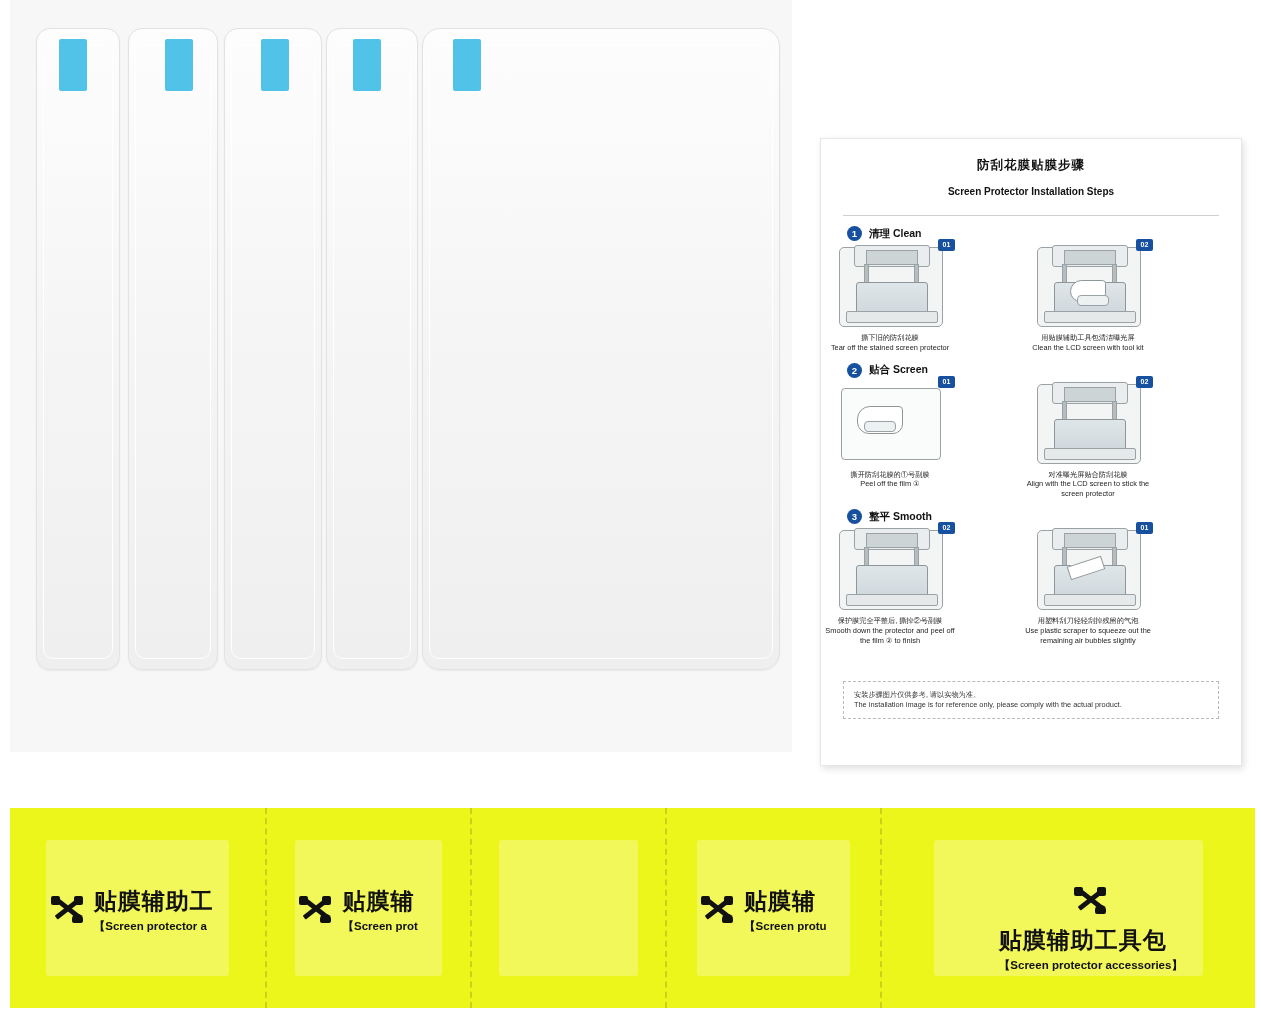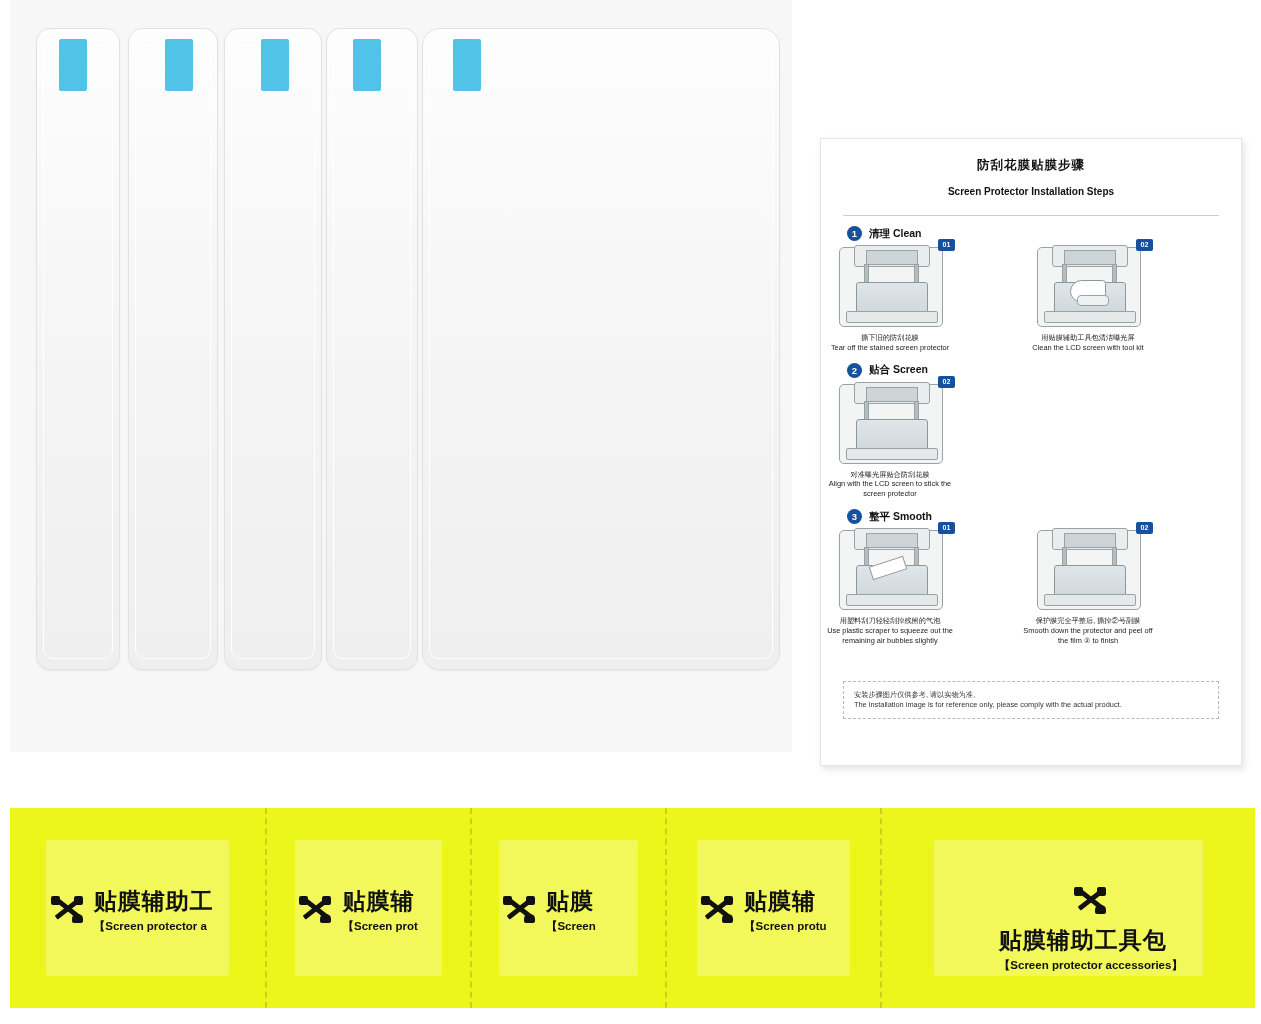--- a/index.html
+++ b/index.html
@@ -169,20 +169,29 @@
     </div>
   </div>
 
   <div class="step-head">
     <span class="step-num">2</span>
     <span class="step-label">贴合 Screen</span>
   </div>
   <div class="step-row">
     <div class="fig">
       <div class="fig-img">
+        <div class="badge">01</div>
+        <div class="plain-sheet"></div>
+        <div class="hand"></div>
+      </div>
+      <div class="cap-cn">撕开防刮花膜的①号副膜</div>
+      <div class="cap-en">Peel off the film ①</div>
+    </div>
+    <div class="fig">
+      <div class="fig-img">
         <div class="badge">02</div>
         <div class="prt">
           <div class="top"></div>
           <div class="gantry"></div>
           <div class="rod l"></div>
           <div class="rod r"></div>
           <div class="screen"></div>
           <div class="base"></div>
         </div>
       </div>
@@ -191,48 +200,48 @@
     </div>
   </div>
 
   <div class="step-head">
     <span class="step-num">3</span>
     <span class="step-label">整平 Smooth</span>
   </div>
   <div class="step-row">
     <div class="fig">
       <div class="fig-img">
+        <div class="badge">02</div>
+        <div class="prt">
+          <div class="top"></div>
+          <div class="gantry"></div>
+          <div class="rod l"></div>
+          <div class="rod r"></div>
+          <div class="screen"></div>
+          <div class="base"></div>
+        </div>
+      </div>
+      <div class="cap-cn">保护膜完全平整后, 撕掉②号副膜</div>
+      <div class="cap-en">Smooth down the protector and peel off the film ② to finish</div>
+    </div>
+    <div class="fig">
+      <div class="fig-img">
         <div class="badge">01</div>
         <div class="prt">
           <div class="top"></div>
           <div class="gantry"></div>
           <div class="rod l"></div>
           <div class="rod r"></div>
           <div class="screen"></div>
           <div class="scraper"></div>
           <div class="base"></div>
         </div>
       </div>
       <div class="cap-cn">用塑料刮刀轻轻刮掉残留的气泡</div>
       <div class="cap-en">Use plastic scraper to squeeze out the remaining air bubbles slightly</div>
-    </div>
-    <div class="fig">
-      <div class="fig-img">
-        <div class="badge">02</div>
-        <div class="prt">
-          <div class="top"></div>
-          <div class="gantry"></div>
-          <div class="rod l"></div>
-          <div class="rod r"></div>
-          <div class="screen"></div>
-          <div class="base"></div>
-        </div>
-      </div>
-      <div class="cap-cn">保护膜完全平整后, 撕掉②号副膜</div>
-      <div class="cap-en">Smooth down the protector and peel off the film ② to finish</div>
     </div>
   </div>
 
   <div class="note-box">
     <div class="note-cn">安装步骤图片仅供参考, 请以实物为准。</div>
     <div class="note-en">The installation image is for reference only, please comply with the actual product.</div>
   </div>
 </div>
 
 <div id="toolkit-strip">
@@ -266,33 +275,20 @@
         </span>
       <span class="stack">
         <span class="txt-cn">贴膜辅</span>
         <span class="txt-en">【Screen prot</span>
       </span>
     </div>
   </div>
 
   <div class="packet k3">
     <div class="window"></div>
-    <div class="lbl">
-      <span class="tools-icon">
-          <i></i>
-          <i></i>
-          <i></i>
-          <i></i>
-          <i></i>
-        </span>
-      <span class="stack">
-        <span class="txt-cn">贴膜</span>
-        <span class="txt-en">【Screen</span>
-      </span>
-    </div>
   </div>
 
   <div class="packet k4">
     <div class="window"></div>
     <div class="lbl">
       <span class="tools-icon">
           <i></i>
           <i></i>
           <i></i>
           <i></i>

